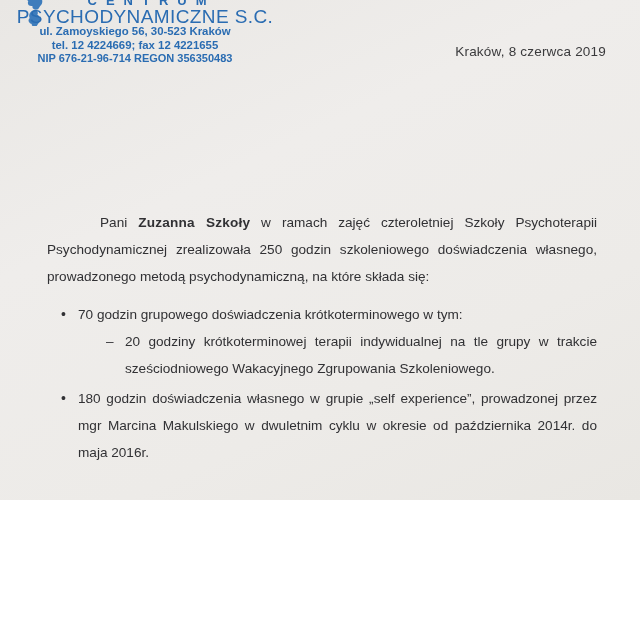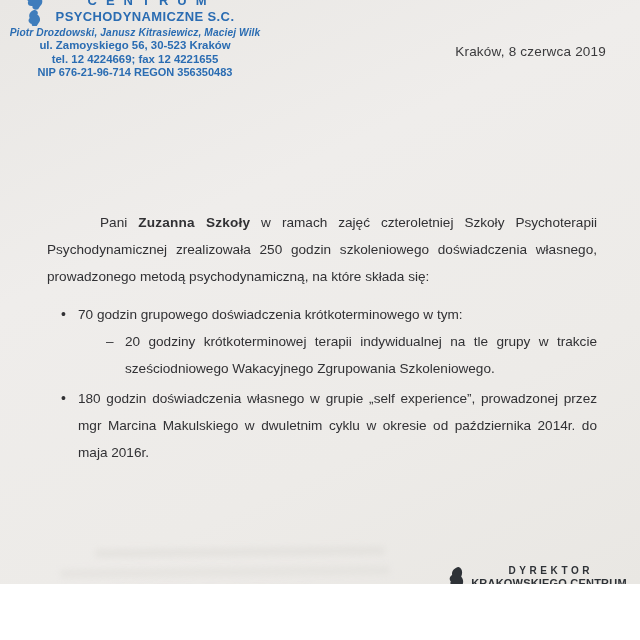--- a/index.html
+++ b/index.html
@@ -1,30 +1,30 @@
 <!DOCTYPE html>
 <html lang="pl"><head>
 <meta charset="utf-8">
 <style>
   * { margin:0; padding:0; box-sizing:border-box; }
   html,body { width:640px; height:640px; }
   body { font-family:"Liberation Sans","DejaVu Sans",sans-serif; }
 
   .page {
-    position:relative; width:640px; height:584px; overflow:hidden;
+    position:relative; width:640px; height:500px; overflow:hidden;
     background:linear-gradient(155deg,#e9e7e4 0%, #efedeb 35%, #edebe8 70%, #e9e7e3 100%);
     color:#333336;
   }
 
   
   .letterhead { position:absolute; left:4px; top:-7px; width:262px; text-align:center;
     color:#2a6cb2; }
   .lh-line1 { font-size:13px; font-weight:600; letter-spacing:9px; text-indent:9px;
     transform:translateX(12px); line-height:16px; }
-  .lh-line2 { font-size:13px; font-weight:700; letter-spacing:.4px;
+  .lh-line2 { font-size:19px; font-weight:400; letter-spacing:.4px;
     transform:translateX(10px); line-height:16px;text-align:center; }
   .lh-partners { font-style:italic; font-size:10.2px; font-weight:700; line-height:13px;
     letter-spacing:.1px; margin-top:1px; }
   .lh-address { font-size:11.4px; font-weight:600; line-height:13.5px; }
   .lh-phone   { font-size:11.4px; font-weight:700; line-height:13.5px; }
   .lh-ids     { font-size:11px;   font-weight:600; line-height:13.5px; }
   .lh-logo { position:absolute; left:18px; top:-7px; width:28px; height:40px; }
 
   
   .date-line { position:absolute; top:44px; right:34px; font-size:13.5px;
@@ -71,21 +71,20 @@
 
   <div class="letterhead">
     <svg class="lh-logo" viewBox="0 0 40 60" preserveAspectRatio="none">
       <path fill="#2f73b8" opacity=".92" d="M22,0 C14,1 10,7 11,13 C7,15 6,20 9,23 C7,27 10,31 15,30
         C14,34 18,37 23,35 L26,30 C30,27 30,20 26,16 C29,9 27,2 22,0 Z"></path>
       <path fill="#2f73b8" opacity=".92" d="M17,36 C11,38 9,44 11,48 C8,51 9,56 14,57
         C13,60 17,62 21,60 L24,55 C27,52 26,45 22,43 C24,39 21,35 17,36 Z"></path>
     </svg>
     <div class="lh-line1">CENTRUM</div>
     <div class="lh-line2">PSYCHODYNAMICZNE S.C.</div>
-    <div class="lh-partners">Piotr Drozdowski, Janusz Kitrasiewicz, Maciej Wilk</div>
     <div class="lh-address">ul. Zamoyskiego 56, 30-523 Kraków</div>
     <div class="lh-phone">tel. 12 4224669;  fax 12 4221655</div>
     <div class="lh-ids">NIP 676-21-96-714  REGON 356350483</div>
   </div>
 
   <div class="date-line">Kraków, 8 czerwca 2019</div>
 
 
   <div class="body-text">
     <p class="intro"><span>Pani </span><b>Zuzanna Szkoły</b><span> w ramach zajęć czteroletniej Szkoły Psychoterapii Psychodynamicznej zrealizowała 250 godzin szkoleniowego doświadczenia własnego, prowadzonego metodą psychodynamiczną, na które składa się:</span></p>

